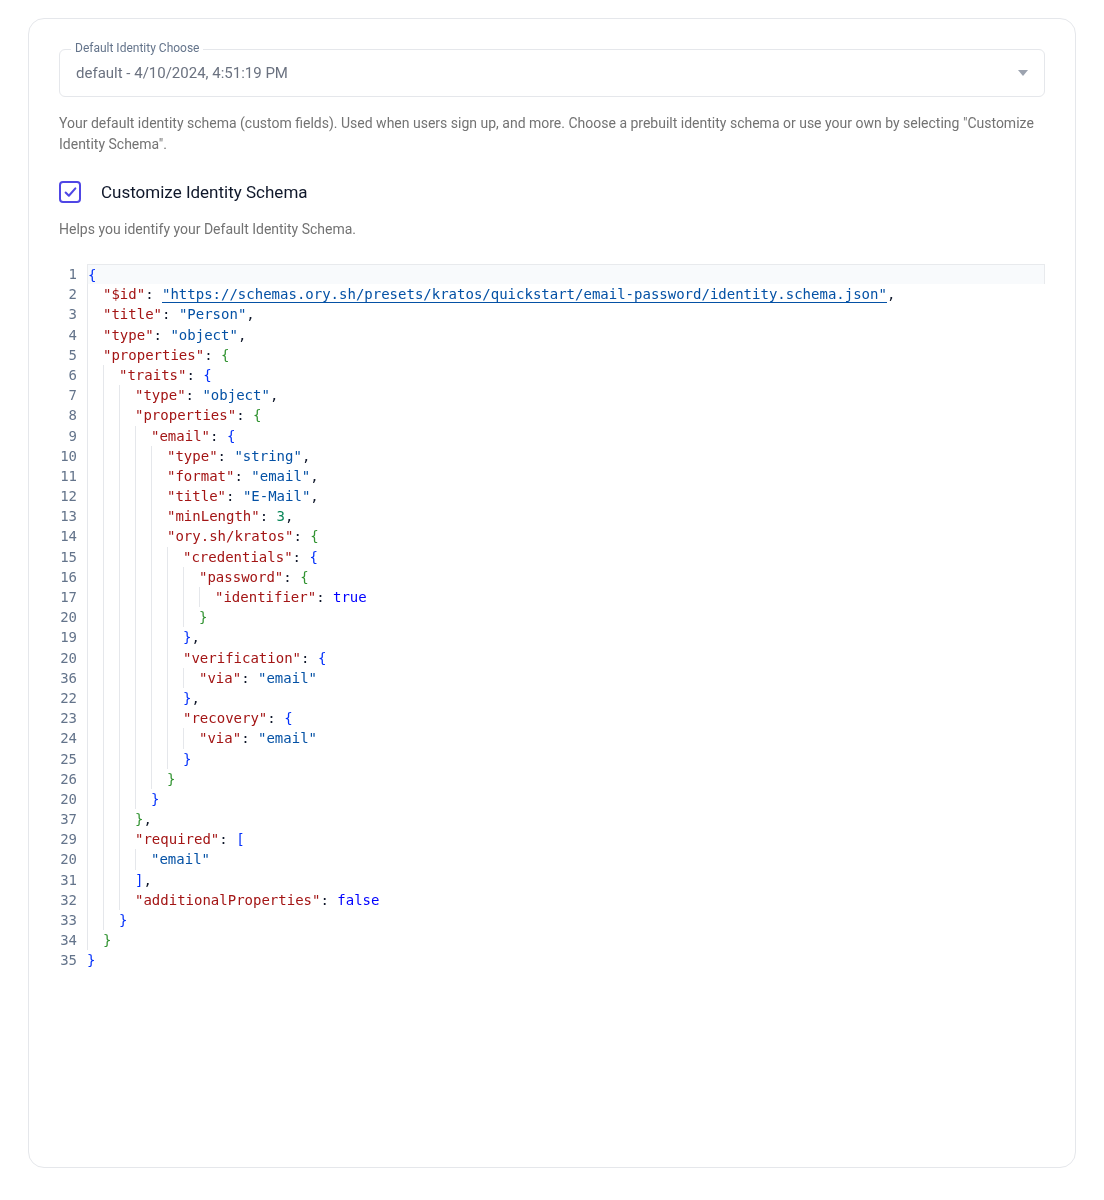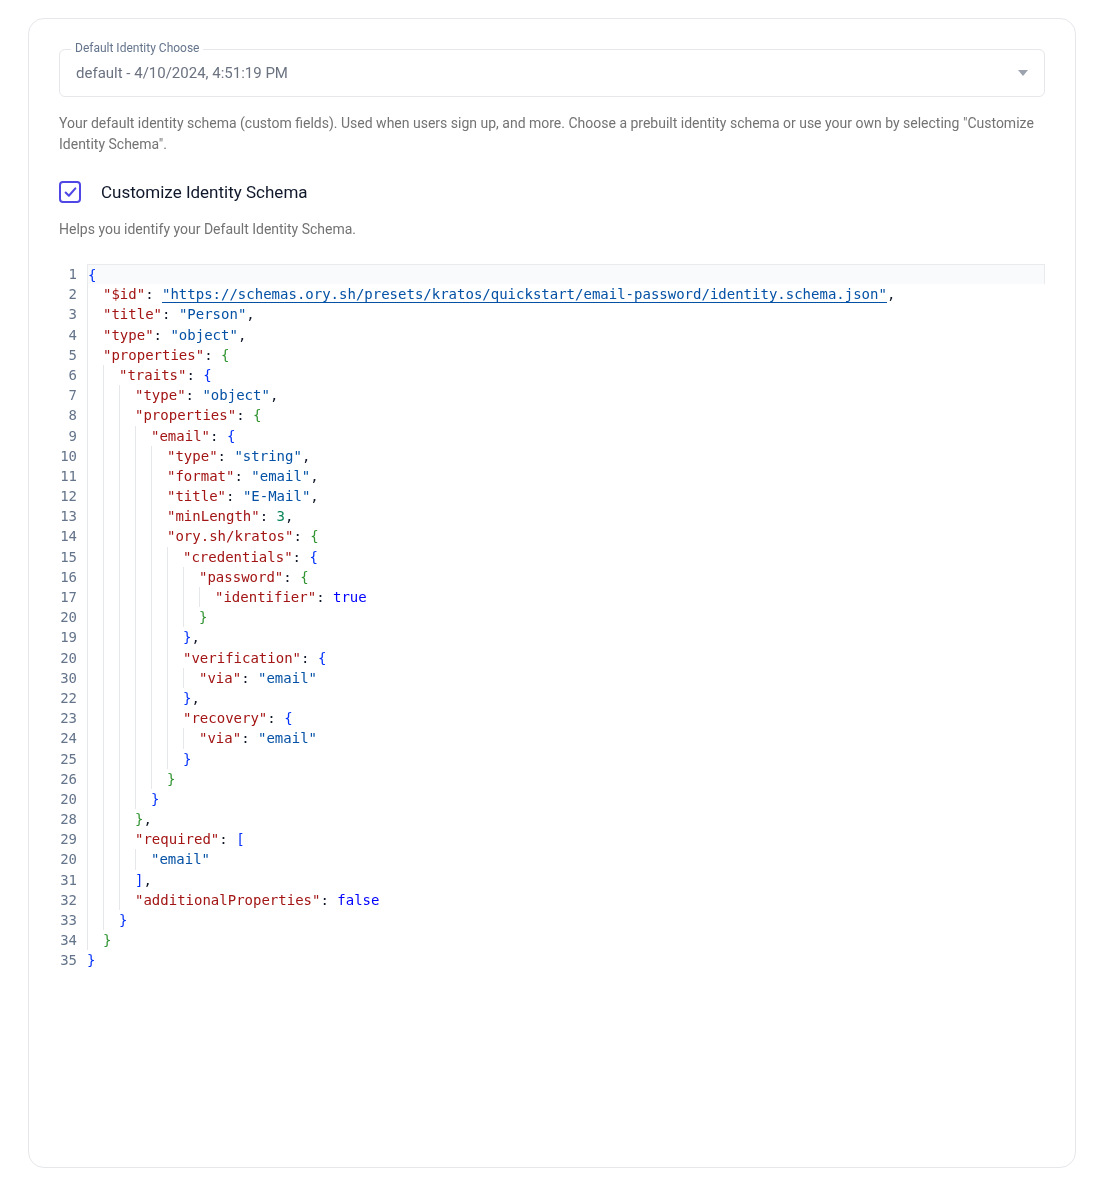--- a/index.html
+++ b/index.html
@@ -120,28 +120,28 @@
         <div>11</div>
         <div>12</div>
         <div>13</div>
         <div>14</div>
         <div>15</div>
         <div>16</div>
         <div>17</div>
         <div>20</div>
         <div>19</div>
         <div>20</div>
-        <div>30</div>
+        <div>36</div>
         <div>22</div>
         <div>23</div>
         <div>24</div>
         <div>25</div>
         <div>26</div>
         <div>20</div>
-        <div>28</div>
+        <div>37</div>
         <div>29</div>
         <div>20</div>
         <div>31</div>
         <div>32</div>
         <div>33</div>
         <div>34</div>
         <div>35</div>
       </div>
     <div class="code-area">
       <div class="minimark"></div>

